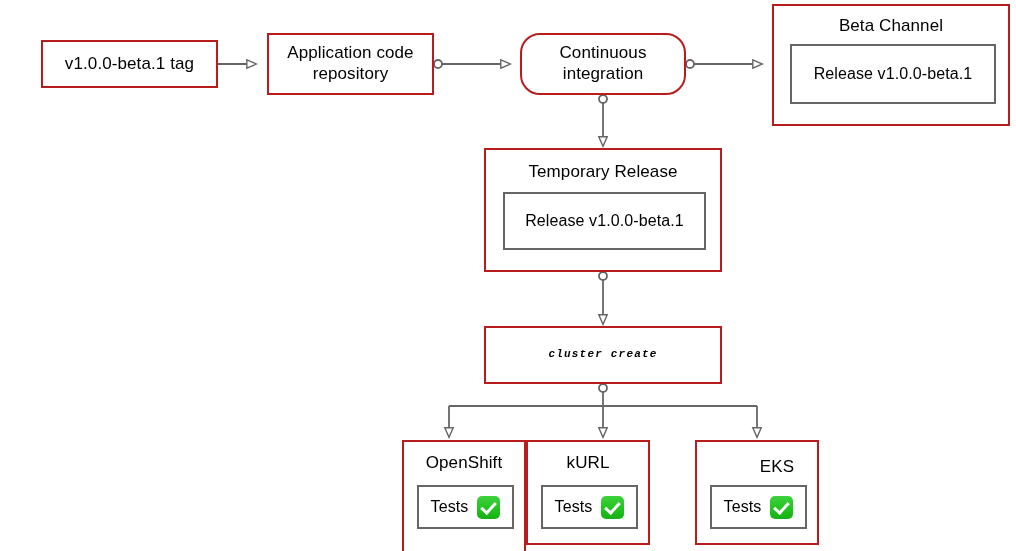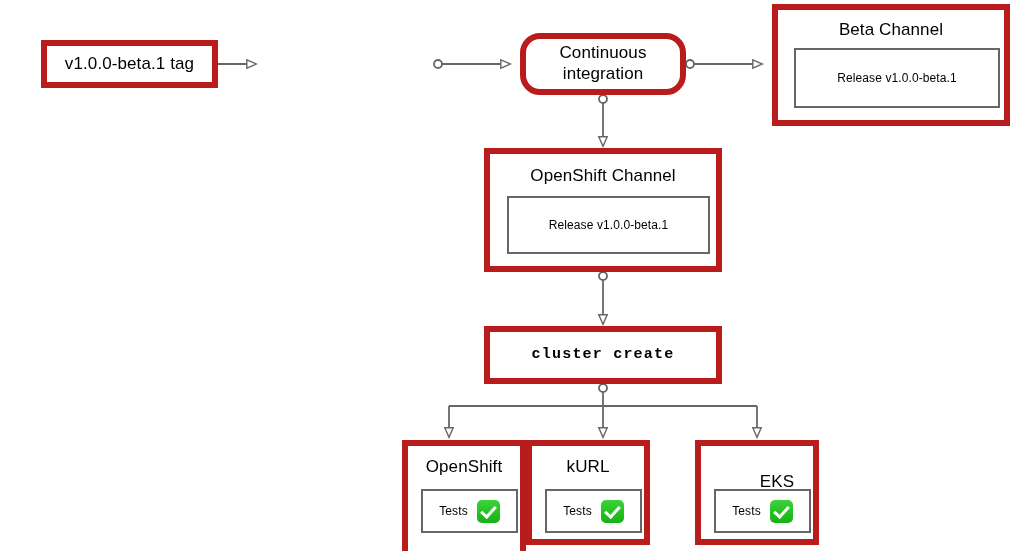--- a/index.html
+++ b/index.html
@@ -23,36 +23,37 @@
     position: absolute;
     left: 0;
     top: 0;
     width: 1016px;
     height: 551px;
     pointer-events: none;
   }
   .node {
     position: absolute;
     box-sizing: border-box;
-    border: 6px solid #b91c1c;
+    border: 2px solid #b91c1c;
     background: #ffffff;
     display: flex;
     align-items: center;
     justify-content: center;
     text-align: center;
     color: #000000;
     font-size: 17px;
     line-height: 1.22;
     letter-spacing: 0.1px;
   }
   .node.mono {
     font-family: "Liberation Mono", "DejaVu Sans Mono", monospace;
     font-weight: bold;
-    font-size: 15px;
+    font-size: 11px;
     letter-spacing: 1.2px;
+    font-style: italic;
   }
   
   .container {
     display: block;
     padding: 0;
   }
   .container > .container-label {
     position: absolute;
     left: 0;
     right: 0;
@@ -62,21 +63,21 @@
   }
   .child-box {
     position: absolute;
     box-sizing: border-box;
     border: 2px solid #666666;
     background: #ffffff;
     display: flex;
     align-items: center;
     justify-content: center;
     text-align: center;
-    font-size: 12px;
+    font-size: 16px;
     color: #000000;
   }
   .tests-row {
     display: flex;
     align-items: center;
     justify-content: center;
     gap: 9px;
   }
   .check-badge {
     display: inline-block;
@@ -134,34 +135,37 @@
       <line x1="449" y1="406" x2="449" y2="437" marker-end="url(#arrow-open)"></line>
       <line x1="603" y1="406" x2="603" y2="437" marker-end="url(#arrow-open)"></line>
       <line x1="757" y1="406" x2="757" y2="437" marker-end="url(#arrow-open)"></line>
     </g>
   </svg>
 
   <div class="node" style="left:5px; top:40px; width:177px; height:48px;margin-left:36px;">
     <span>v1.0.0-beta.1 tag</span>
   </div>
 
+  <div class="node" style="left:267px; top:33px; width:167px; height:62px;">
+    <span>Application code repository</span>
+  </div>
 
   <div class="node" style="left:520px; top:33px; width:166px; height:62px;border-radius:20px;">
     <span>Continuous integration</span>
   </div>
 
   <div class="node container" style="left:772px; top:4px; width:238px; height:122px;">
     <span class="container-label" style="top:10px;">Beta Channel</span>
     <div class="child-box" style="left:16px; top:38px; width:206px; height:60px;">
       <span>Release v1.0.0-beta.1</span>
     </div>
   </div>
 
   <div class="node container" style="left:484px; top:148px; width:238px; height:124px;">
-    <span class="container-label" style="top:12px;">OpenShift Channel</span>
+    <span class="container-label" style="top:12px;">Temporary Release</span>
     <div class="child-box" style="left:17px; top:42px; width:203px; height:58px;">
       <span>Release v1.0.0-beta.1</span>
     </div>
   </div>
 
   <div class="node mono" style="left:484px; top:326px; width:238px; height:58px;">
     <span>cluster create</span>
   </div>
 
   <div class="node container" style="left:402px; top:440px; width:124px; height:134px;">
@@ -178,21 +182,21 @@
     <span class="container-label" style="top:11px;">kURL</span>
     <div class="child-box" style="left:13px; top:43px; width:97px; height:44px;">
       <span class="tests-row">
         <span>Tests</span>
         <span class="check-badge"></span>
       </span>
     </div>
   </div>
 
   <div class="node container" style="left:695px; top:440px; width:124px; height:105px;">
-    <span class="container-label" style="top:26px;padding-left:40px;">EKS</span>
+    <span class="container-label" style="top:15px;padding-left:40px;">EKS</span>
     <div class="child-box" style="left:13px; top:43px; width:97px; height:44px;">
       <span class="tests-row">
         <span>Tests</span>
         <span class="check-badge"></span>
       </span>
     </div>
   </div>
 
 </div>
 

